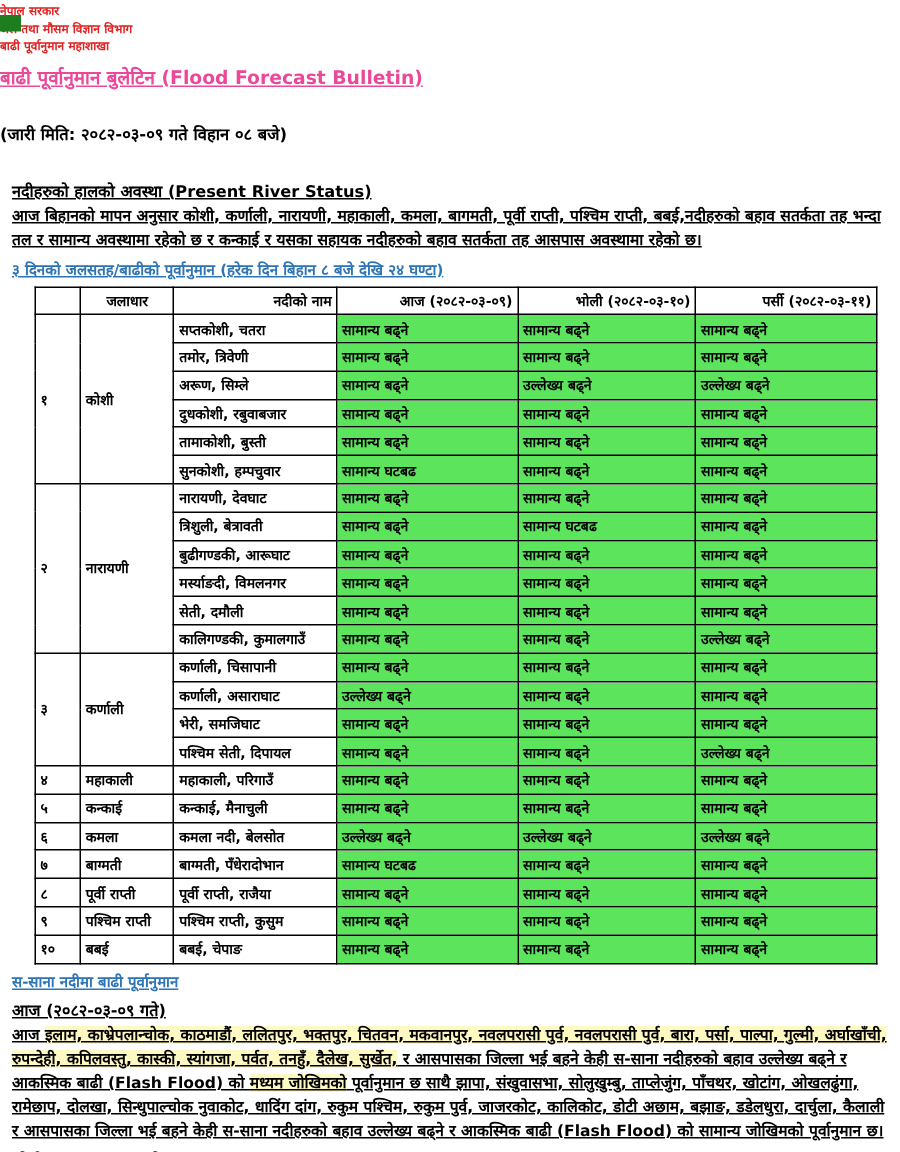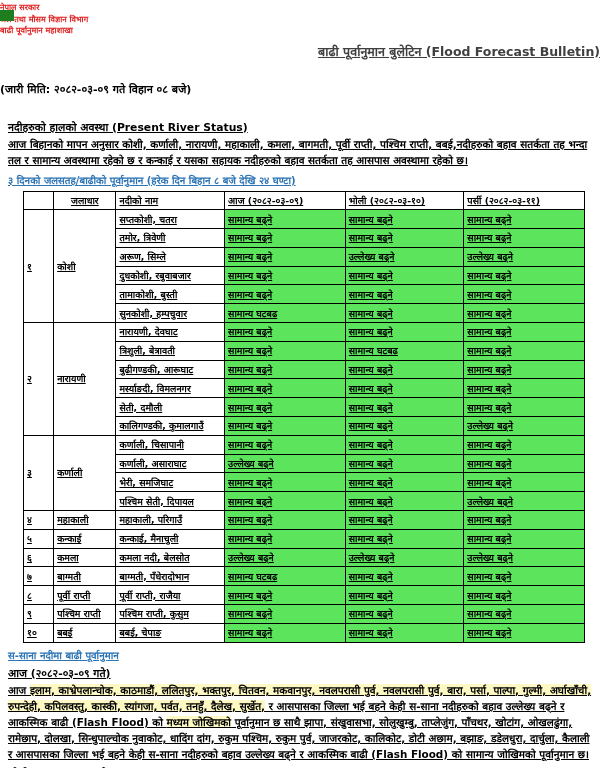--- a/index.html
+++ b/index.html
@@ -5,44 +5,44 @@
   html,body{margin:0;padding:0;}
   body{
     width:600px;height:768px;background:#ffffff;color:#000;
     font-family:"DejaVu Sans","Liberation Sans",sans-serif;
     font-weight:bold;position:relative;overflow:hidden;
   }
   .green-box{position:absolute;top:10px;left:0;width:14px;height:11px;background:#1e7d1e;}
   .org-block{text-align:left;padding-top:2px;}
   .org-line{color:#e02424;font-size:8px;line-height:11.5px;}
   .bulletin-title{
-    text-align:right;color:#404040;font-size:12.5px;line-height:15px;
+    text-align:left;color:#ec4899;font-size:12.5px;line-height:15px;
     text-decoration:underline;margin-top:7px;
   }
   .issued-line{color:#000;font-size:11px;margin-top:22px;}
   .section-heading{
     font-size:10.8px;color:#000;text-decoration:underline;
     margin:25px 8px 0 8px;line-height:13px;
   }
   .para{
     font-size:10.4px;line-height:16px;margin:2px 8px 0 8px;color:#000;text-decoration:underline;
   }
   .blue-heading{
     color:#2e75b6;font-size:10px;text-decoration:underline;
     margin:6px 8px 0 8px;line-height:13px;
   }
   table.forecast{
-    border-collapse:collapse;margin:4px 0 0 23px;width:562px;table-layout:fixed;text-decoration:underline;
+    border-collapse:collapse;margin:4px 0 0 23px;width:562px;table-layout:fixed;
   }
   table.forecast td,table.forecast th{
     border:1px solid #000;font-size:9.4px;font-weight:bold;
     padding:1px 3px;height:15.8px;vertical-align:middle;text-align:left;
     overflow:hidden;white-space:nowrap;
   }
-  table.forecast th{text-align:left;background:#fff;}
+  table.forecast th{text-align:right;background:#fff;}
   table.forecast th.c, td.c{text-align:center;}
   td.green{background:#5ce45c;}
   .date-heading{
     font-size:10.8px;text-decoration:underline;margin:5px 8px 0 8px;line-height:13px;
   }
   .hl{background:#fef9c3;}
   .col-sn{width:30px;} .col-basin{width:62px;} .col-station{width:108px;}
   .col-d1{width:120px;} .col-d2{width:118px;} .col-d3{width:120px;}
 </style>
 </head>

